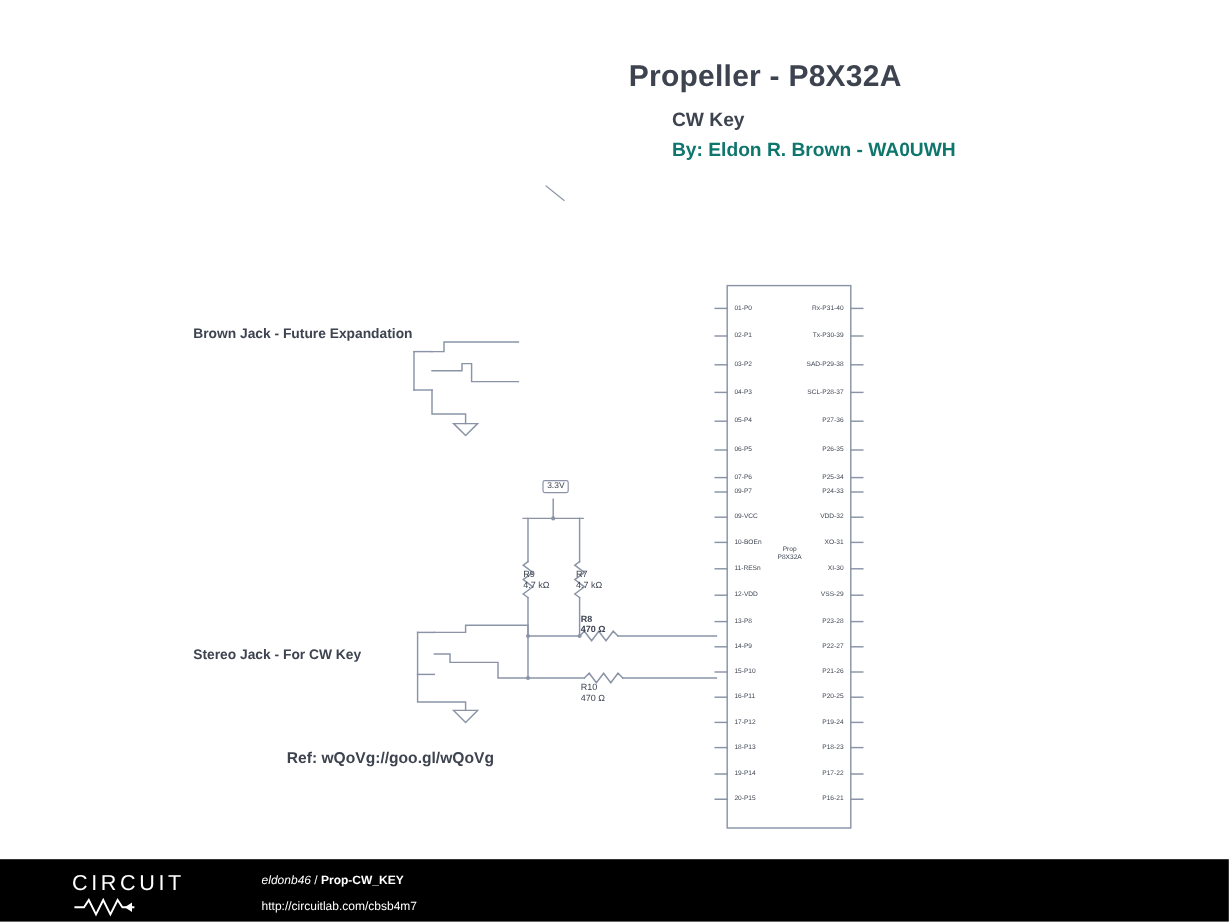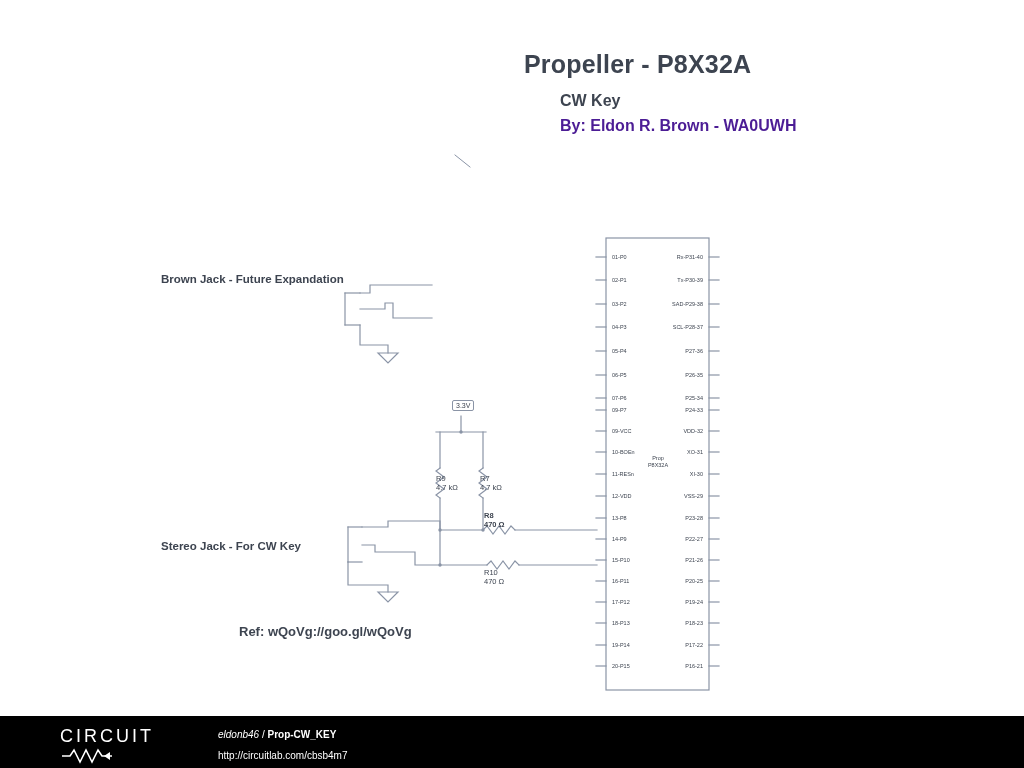--- a/index.html
+++ b/index.html
@@ -40,21 +40,21 @@
     font-weight: bold;
     color: #3d4450;
     white-space: nowrap;
   }
   #title-sub2 {
     position: absolute;
     left: 560px;
     top: 117px;
     font-size: 16px;
     font-weight: bold;
-    color: #4c1d95;
+    color: #0f766e;
     white-space: nowrap;
   }
   
   .schem-label {
     position: absolute;
     font-size: 11.5px;
     font-weight: bold;
     color: #3d4450;
     white-space: nowrap;
   }

